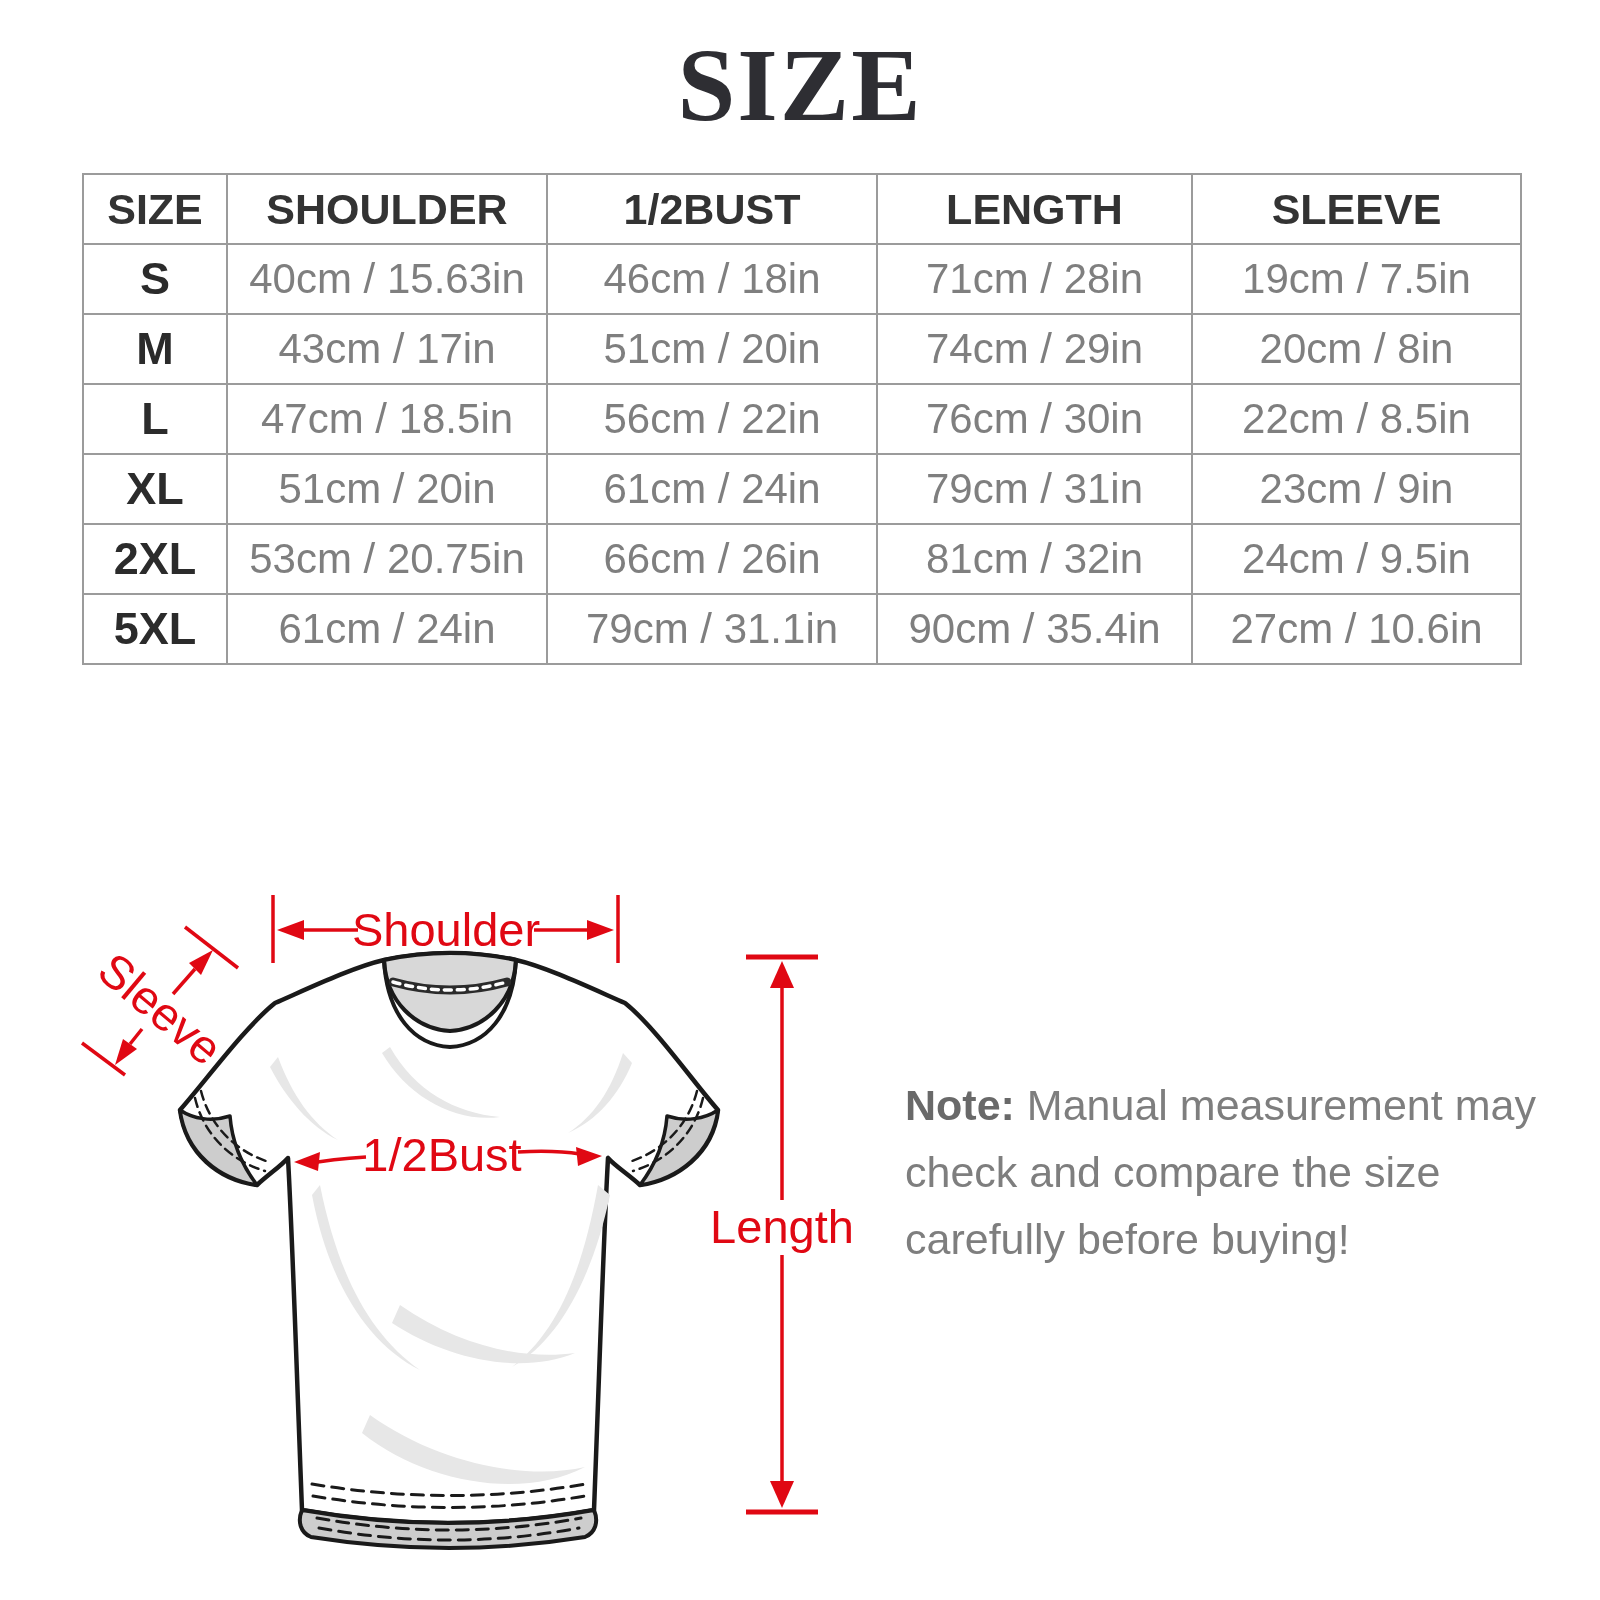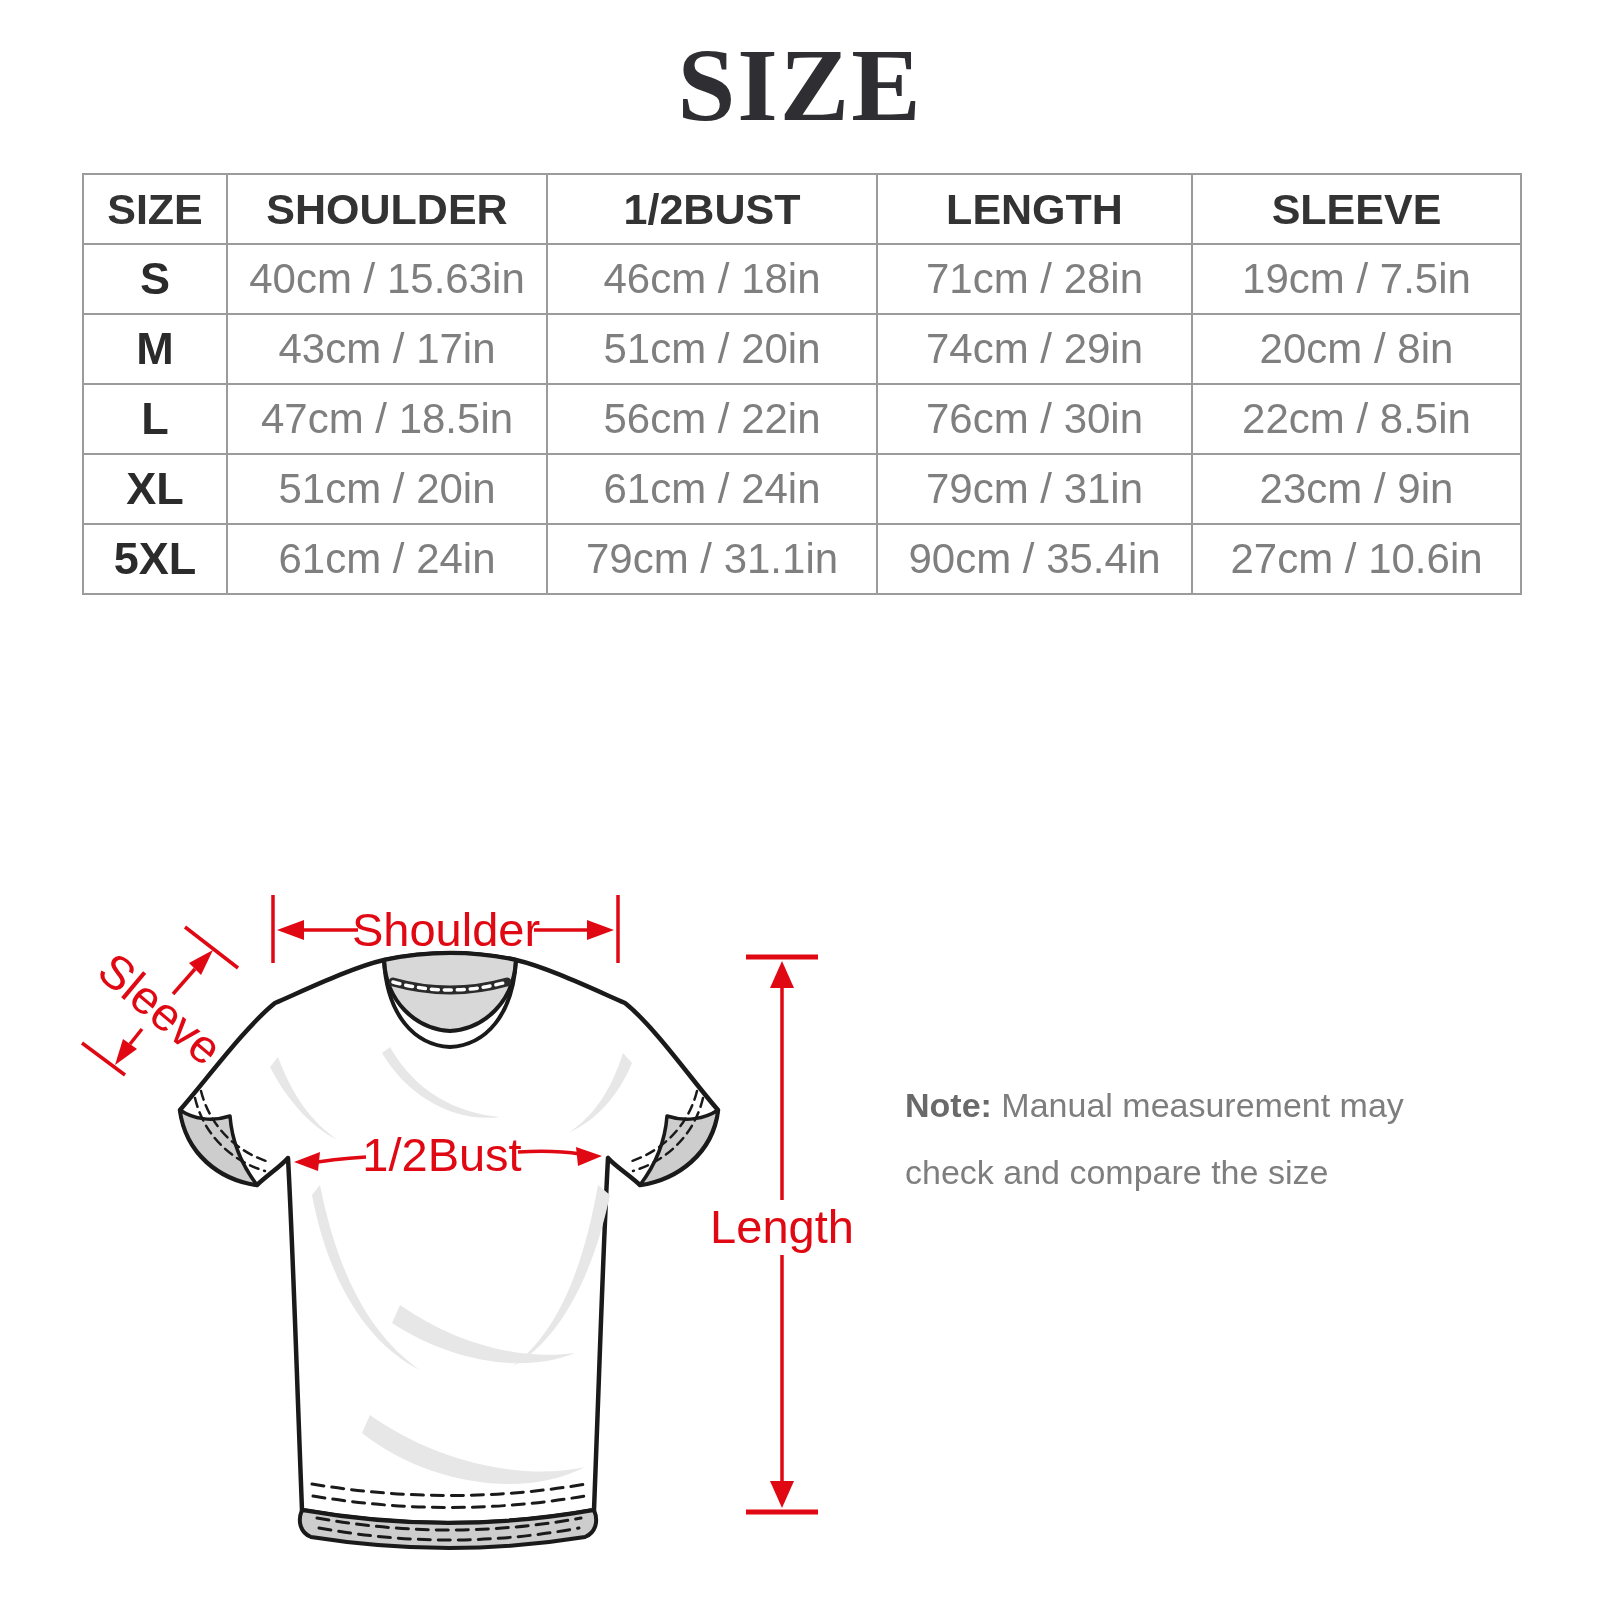--- a/index.html
+++ b/index.html
@@ -26,21 +26,21 @@
   }
   td.size-cell{font-size:45px;font-weight:bold;color:var(--size-text,#2b2b2b);}
   td.val-cell{font-size:42px;color:var(--cell-text,#7f7f7f);border-radius:24px;}
   .diagram-svg{position:absolute;left:70px;top:855px;}
   .dim-label{
     font-family:"Liberation Sans",sans-serif;font-size:47px;
     fill:var(--arrow-red,#e00813);
   }
   .note-block{
     position:absolute;left:905px;top:1072px;width:645px;
-    font-size:34px;line-height:67px;color:var(--note-text,#7e7e7e);
+    font-size:43px;line-height:67px;color:var(--note-text,#7e7e7e);
   }
   .note-line{display:block;}
   .note-label{font-weight:bold;color:var(--note-label,#696969);}
 </style>
 </head>
 <body>
 
 <div class="page-title">SIZE</div>
 
 <table class="size-table">
@@ -81,20 +81,27 @@
     <td class="val-cell">22cm / 8.5in</td>
   </tr>
   <tr>
     <td class="size-cell">XL</td>
     <td class="val-cell">51cm / 20in</td>
     <td class="val-cell">61cm / 24in</td>
     <td class="val-cell">79cm / 31in</td>
     <td class="val-cell">23cm / 9in</td>
   </tr>
   <tr>
+    <td class="size-cell">2XL</td>
+    <td class="val-cell">53cm / 20.75in</td>
+    <td class="val-cell">66cm / 26in</td>
+    <td class="val-cell">81cm / 32in</td>
+    <td class="val-cell">24cm / 9.5in</td>
+  </tr>
+  <tr>
     <td class="size-cell">5XL</td>
     <td class="val-cell">61cm / 24in</td>
     <td class="val-cell">79cm / 31.1in</td>
     <td class="val-cell">90cm / 35.4in</td>
     <td class="val-cell">27cm / 10.6in</td>
   </tr>
 </tbody>
   </table>
 
 <svg class="diagram-svg" width="830" height="745" viewBox="0 0 830 745">
@@ -198,13 +205,14 @@
     <text class="dim-label" x="712" y="388" text-anchor="middle" stroke="none">Length</text>
   </g>
 </svg>
 
 <div class="note-block">
   <span class="note-line">
     <span class="note-label">Note:</span>
     <span>Manual measurement may</span>
   </span>
   <span class="note-line">check and compare the size</span>
+  <span class="note-line">carefully before buying!</span>
 </div>
 
 </body></html>

